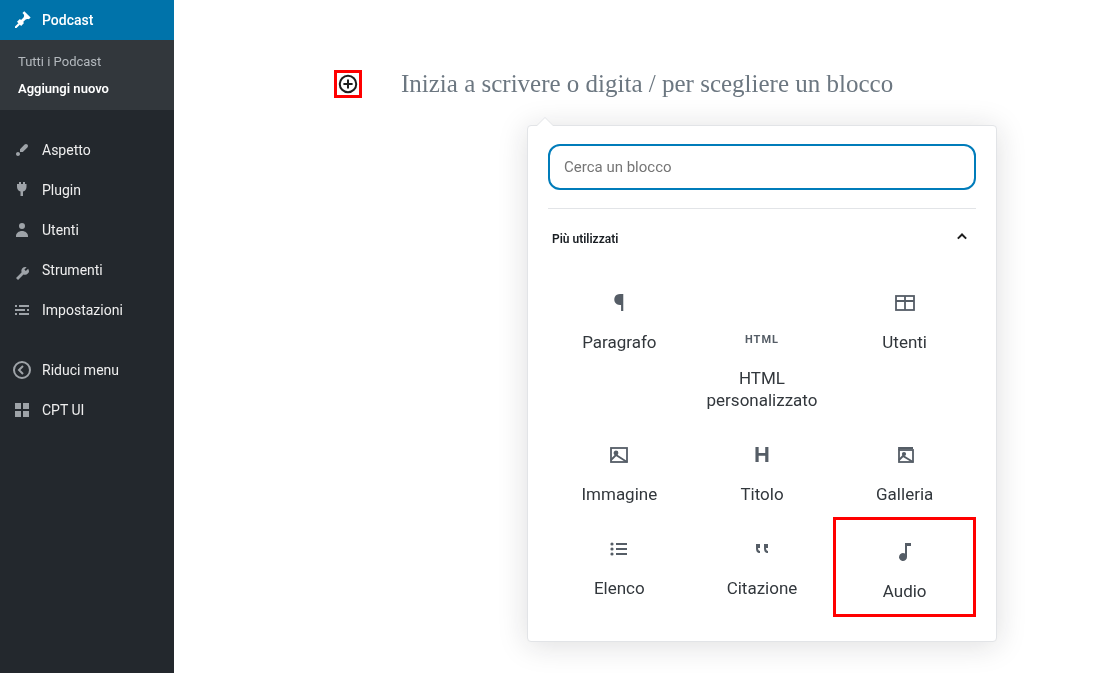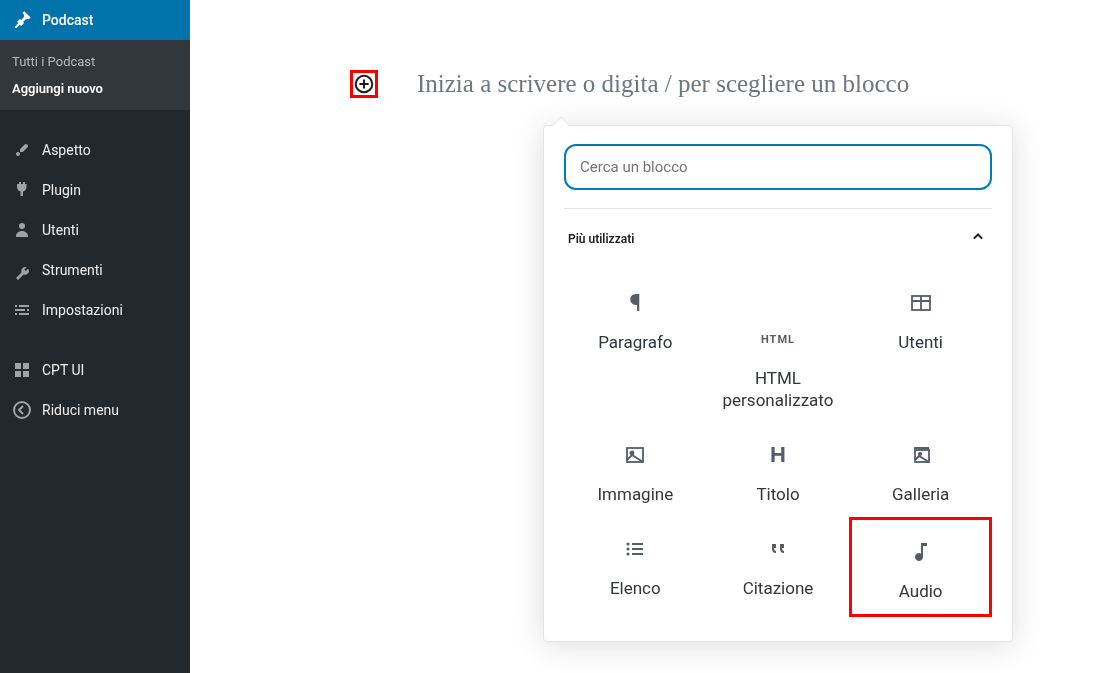--- a/index.html
+++ b/index.html
@@ -9,21 +9,21 @@
   font-family: -apple-system, BlinkMacSystemFont, "Segoe UI", Roboto, sans-serif;
 }
 body {
   background: #fff;
   width: 1100px;
   height: 673px;
   display: flex;
   overflow: hidden;
 }
 .sidebar {
-  width: 190px;
+  width: 174px;
   background: #23282d;
   color: #eee;
   flex-shrink: 0;
 }
 .sidebar-item {
   display: flex;
   align-items: center;
   padding: 10px 12px;
   color: #eee;
   cursor: pointer;
@@ -49,21 +49,21 @@
   height: 20px;
   margin-right: 10px;
   display: inline-flex;
   align-items: center;
   justify-content: center;
   color: rgba(240,245,250,0.6);
 }
 .sidebar-item.current .sidebar-icon { color: #fff; }
 .submenu {
   background: #32373c;
-  padding: 8px 0;
+  padding: 8px 6px;
 }
 .submenu-item {
   padding: 6px 12px;
   font-size: 13px;
   color: #b4b9be;
   cursor: pointer;
 }
 .submenu-item.active {
   color: #fff;
   font-weight: 600;
@@ -250,33 +250,33 @@
       <svg width="20" height="20" viewBox="0 0 20 20" fill="currentColor">
           <path d="M3 5h2v2H3zm4 0h10v2H7zM3 9h10v2H3zm12 0h2v2h-2zM3 13h2v2H3zm4 0h10v2H7z"></path>
         </svg>
     </span>
     <span>Impostazioni</span>
   </div>
   <div class="separator"></div>
   <div class="sidebar-item">
     <span class="sidebar-icon">
       <svg width="20" height="20" viewBox="0 0 20 20" fill="currentColor">
-          <path d="M3 3h6v6H3zm8 0h6v6h-6zM3 11h6v6H3zm8 0h6v6h-6z"></path>
-        </svg>
-    </span>
-    <span>CPT UI</span>
-  </div>
-  <div class="sidebar-item">
-    <span class="sidebar-icon">
-      <svg width="20" height="20" viewBox="0 0 20 20" fill="currentColor">
           <circle cx="10" cy="10" r="8" fill="none" stroke="currentColor" stroke-width="2"></circle>
           <path d="M11 6l-4 4 4 4" fill="none" stroke="currentColor" stroke-width="2"></path>
         </svg>
     </span>
     <span>Riduci menu</span>
+  </div>
+  <div class="sidebar-item">
+    <span class="sidebar-icon">
+      <svg width="20" height="20" viewBox="0 0 20 20" fill="currentColor">
+          <path d="M3 3h6v6H3zm8 0h6v6h-6zM3 11h6v6H3zm8 0h6v6h-6z"></path>
+        </svg>
+    </span>
+    <span>CPT UI</span>
   </div>
 </div>
 
 <div class="main">
   <div class="prompt-row">
     <div class="inserter-btn">
       <svg width="22" height="22" viewBox="0 0 24 24">
         <circle cx="12" cy="12" r="9" fill="none" stroke="#1e1e1e" stroke-width="2.2"></circle>
         <path d="M12 7v10M7 12h10" stroke="#1e1e1e" stroke-width="2.2"></path>
       </svg>

